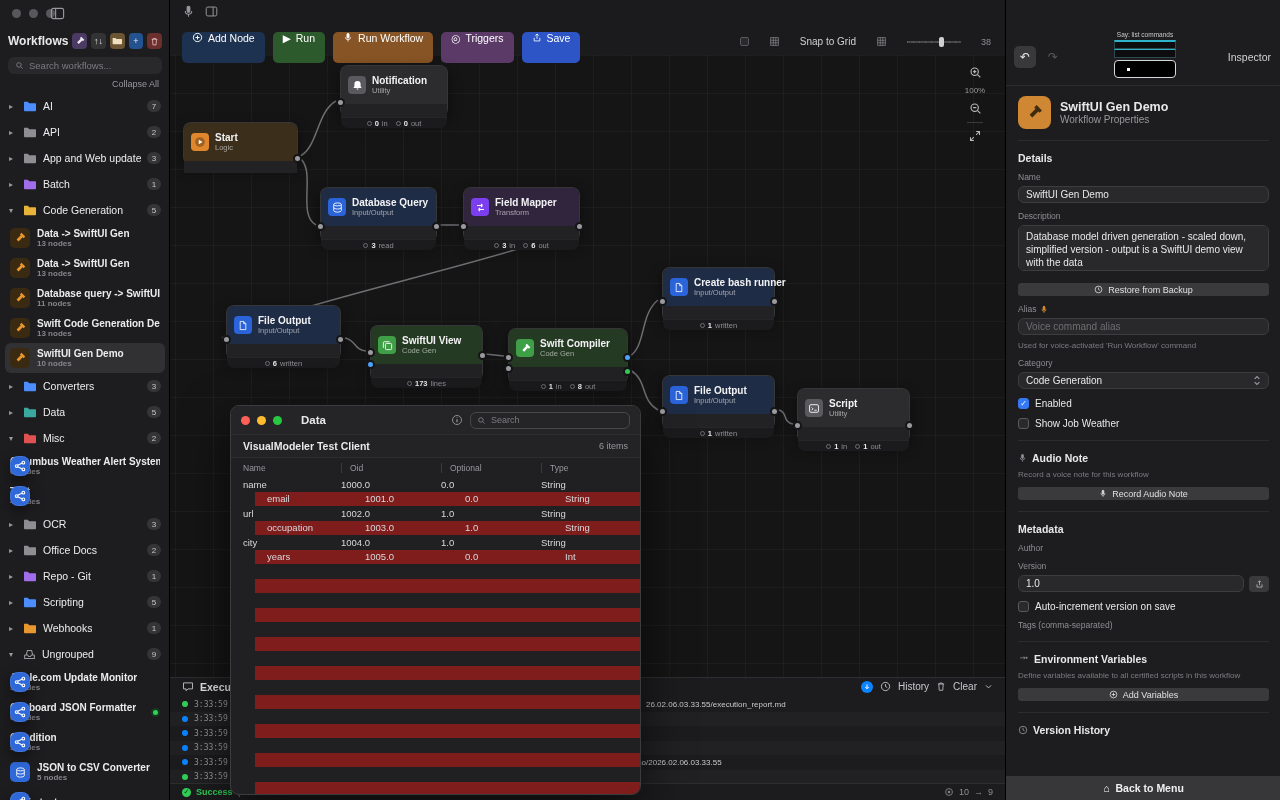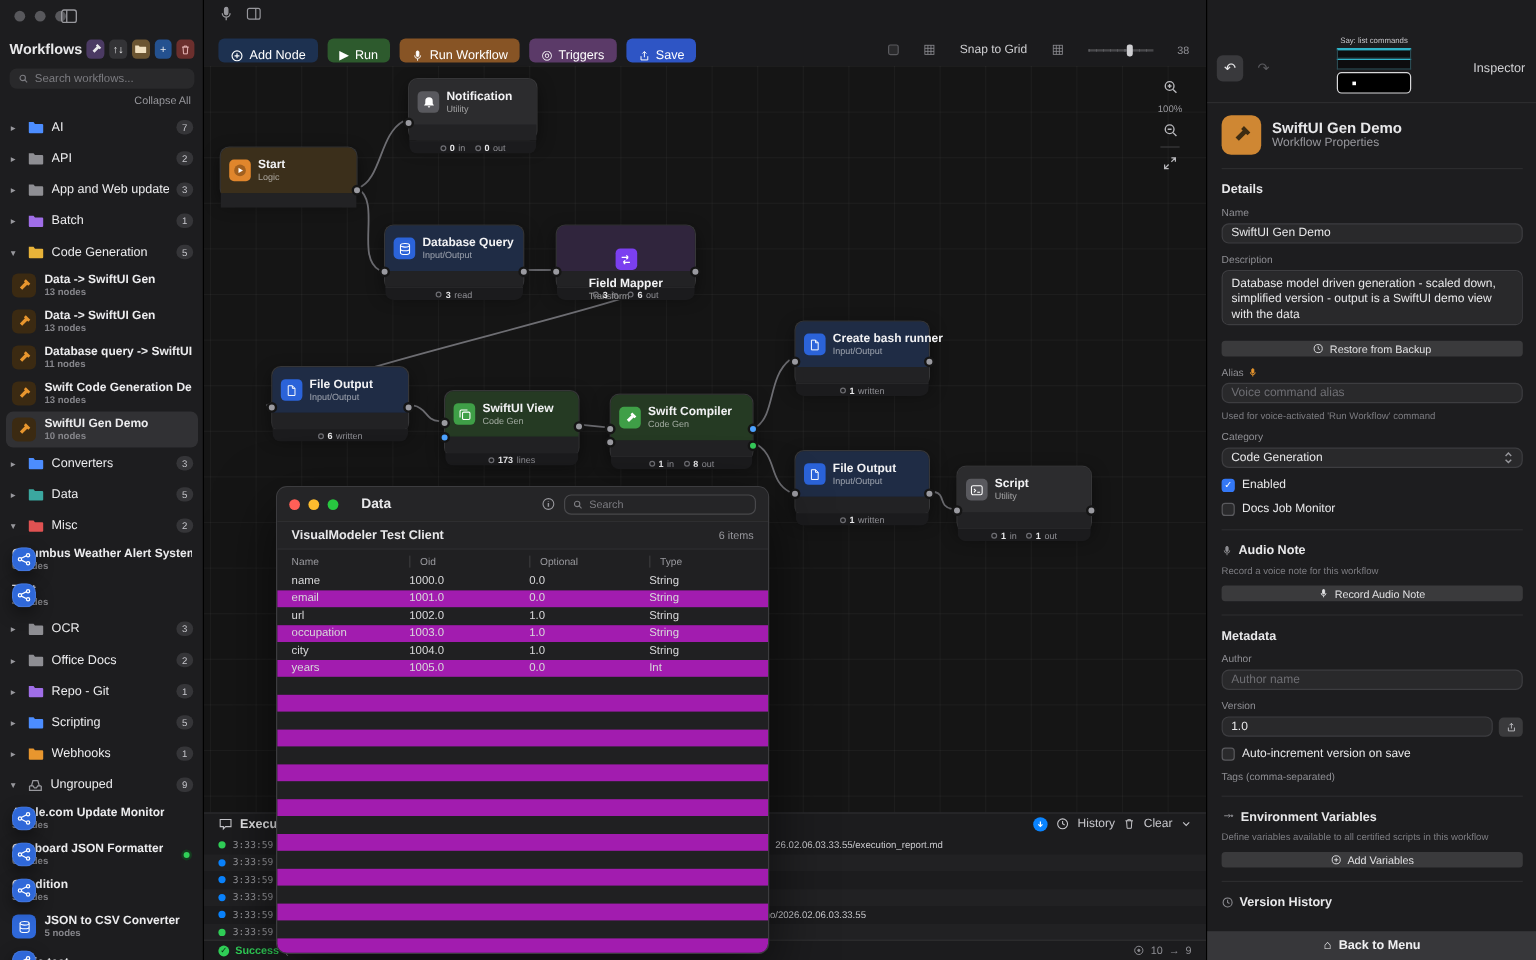--- a/index.html
+++ b/index.html
@@ -36,21 +36,21 @@
   .wmeta { font-size:8px; color:#86868b; }
   .gbadge { margin-left:auto; width:9px; height:9px; border-radius:50%; background:#30d158; border:2px solid #153a1f; flex:0 0 auto; }
 
   
   .canvas { position:absolute; left:170px; top:0; width:835px; height:800px; background:#151515;
     background-image:linear-gradient(rgba(255,255,255,.035) 1px, transparent 1px), linear-gradient(90deg, rgba(255,255,255,.035) 1px, transparent 1px);
     background-size:38px 38px; background-position:5px 17px; }
   .cv-topstrip { position:absolute; left:0; top:0; width:835px; height:55px; background:#1b1b1d; }
   .cv-micicons { position:absolute; left:12px; top:5px; display:flex; gap:10px; color:#98989d; }
   .cv-buttons { position:absolute; left:12px; top:32px; display:flex; gap:8px; }
-  .pill { height:20px; border-radius:5px; display:flex; align-items:flex-end; gap:5px; padding:0 10px; font-size:10.5px; color:#fff; }
+  .pill { height:31px; border-radius:5px; display:flex; align-items:flex-start; gap:5px; padding:0 10px; font-size:10.5px; color:#fff; }
   .pill svg, .pill .pi { flex:0 0 auto; }
   .cv-right { position:absolute; right:14px; top:36px; display:flex; align-items:center; gap:20px; color:#d0d0d3; font-size:10px; }
   .cbx { width:9px; height:9px; border:1px solid #5a5a5e; border-radius:2px; background:#2a2a2c; }
   .mini-slider { position:relative; width:54px; height:10px; }
   .mini-slider .trk { position:absolute; top:4px; left:0; width:54px; height:2px; background:#47474a;
     background-image:repeating-linear-gradient(90deg,#5a5a5e 0 1px, transparent 1px 6px); }
   .mini-slider .hd { position:absolute; top:0; left:32px; width:5px; height:10px; background:#cfcfd2; border-radius:2px; }
   .zoomctl { position:absolute; right:18px; top:66px; width:24px; display:flex; flex-direction:column; align-items:center; gap:7px; color:#b8b8bc; }
   .zoomctl .pct { font-size:8px; color:#98989d; }
   .zoomctl .zdiv { width:16px; height:1px; background:#3a3a3c; }
@@ -62,21 +62,21 @@
   .n-title { font-size:10px; font-weight:700; color:#f2f2f4; white-space:nowrap; }
   .n-sub { font-size:7.5px; color:rgba(255,255,255,.55); }
   .n-mid { height:13px; background:#222224; }
   .n-foot { height:11px; background:#1b1b1d; border-top:1px solid rgba(255,255,255,.05); border-radius:0 0 7px 7px; display:flex; align-items:center; justify-content:center; gap:8px; }
   .stat { display:flex; align-items:center; gap:3px; font-size:7.5px; color:#8e8e93; }
   .stat b { color:#e8e8ea; font-size:7.5px; }
   .sdot { width:5px; height:5px; border:1px solid #6e6e73; border-radius:50%; }
   .theme-gray .n-head { background:#2c2c2e; } .theme-gray .n-icon { background:#59595e; }
   .theme-amber .n-head { background:#3b2f1b; } .theme-amber .n-icon { background:#e0862c; }
   .theme-blue .n-head { background:#1f2c45; } .theme-blue .n-icon { background:#2b63d9; }
-  .theme-purple .n-head { background:#30253d;flex-direction:column; } .theme-purple .n-icon { background:#7b3ff0; }
+  .theme-purple .n-head { background:#30253d; } .theme-purple .n-icon { background:#7b3ff0; }
   .theme-green .n-head { background:#253a23; } .theme-green .n-icon { background:#3f9f47; }
   .port { position:absolute; width:9px; height:9px; border-radius:50%; border:2px solid #151515; }
   .port.gray { background:#9a9aa0; } .port.blue { background:#4da3ff; } .port.green { background:#35c759; }
 
   
   .log { position:absolute; left:170px; top:677px; width:835px; height:123px; background:#1c1c1e; border-top:1px solid #2e2e30; z-index:5; }
   .log-head { position:absolute; left:0; top:0; width:100%; height:17px; display:flex; align-items:center; padding:0 12px; gap:6px; }
   .log-title { font-size:10.5px; font-weight:700; }
   .log-actions { margin-left:auto; display:flex; align-items:center; gap:7px; color:#c7c7cc; font-size:10px; }
   .blue-circ { width:12px; height:12px; border-radius:50%; background:#0a84ff; display:flex; align-items:center; justify-content:center; }
@@ -102,21 +102,21 @@
   .dw-search input { background:transparent; border:none; outline:none; color:#c7c7cc; font-size:9px; width:120px; font-family:inherit; }
   .dw-search input::placeholder { color:#7c7c81; }
   .dw-section { height:24px; display:flex; align-items:center; padding:0 12px; background:#232325; border-top:1px solid #2e2e30; border-bottom:1px solid #2e2e30; }
   .dw-sec-title { font-size:10.5px; font-weight:700; }
   .dw-count { margin-left:auto; font-size:9px; color:#98989d; }
   .dw-cols { height:19px; display:flex; align-items:center; padding:0 12px; }
   .dw-col { font-size:8.5px; color:#98989d; }
   .dw-col + .dw-col { border-left:1px solid #3a3a3c; padding-left:8px; }
   .c0 { width:98px; } .c1 { width:100px; } .c2 { width:100px; } .c3 { flex:1; }
   .dw-row { height:14.5px; display:flex; align-items:center; padding:0 12px; font-size:9.5px; color:#d8d8da; }
-  .dw-row.alt { background:#a21caf; }
+  .dw-row.alt { background:#7f1d1d;margin-left:24px; }
 
   
   .inspector { position:absolute; left:1005px; top:0; width:275px; height:800px; background:#1d1d1f; border-left:1px solid #000; }
   .ins-top { position:absolute; left:0; top:0; width:275px; height:86px; border-bottom:1px solid #2c2c2e; }
   .undo-btn { position:absolute; left:8px; top:46px; width:22px; height:22px; background:#39393c; border-radius:5px; display:flex; align-items:center; justify-content:center; font-size:12px; color:#e8e8ea; }
   .redo-btn { position:absolute; left:36px; top:46px; width:22px; height:22px; display:flex; align-items:center; justify-content:center; font-size:12px; color:#5a5a5e; }
   .ins-label { position:absolute; right:10px; top:51px; font-size:10.5px; color:#d0d0d3; }
   .voicebox { position:absolute; left:108px; top:31px; width:62px; text-align:center; }
   .voicebox .cap { font-size:6.5px; color:#c8c8cc; margin-bottom:2px; }
   .vb-bar { height:9px; background:#0d0d0f; border:1px solid #2a4a52; border-top:2px solid #2fb3c8; }
@@ -1052,21 +1052,21 @@
               <path d="M2 5 5 2l3 3M2 9l3 3 3-3"></path>
             </svg>
           </span>
       </div>
       <div class="chk-row">
         <span class="chk checked">✓</span>
         <span>Enabled</span>
       </div>
       <div class="chk-row">
         <span class="chk"></span>
-        <span>Docs Job Monitor</span>
+        <span>Show Job Weather</span>
       </div>
       <div class="divider"></div>
 
       <div class="sec-h">
         <svg width="9" height="10" viewBox="0 0 16 16" fill="none" stroke="#8e8e93" stroke-width="1.4">
             <rect x="6.3" y="1.5" width="3.4" height="7.5" rx="1.7" fill="#8e8e93"></rect>
             <path d="M4 7.5a4 4 0 0 0 8 0M8 12v2.5"></path>
           </svg>
         <span>Audio Note</span>
       </div>
@@ -1075,21 +1075,20 @@
         <svg width="8" height="9" viewBox="0 0 16 16" fill="none" stroke="#e0e0e2" stroke-width="1.6">
             <rect x="6.3" y="1.5" width="3.4" height="7.5" rx="1.7" fill="#e0e0e2"></rect>
             <path d="M4 7.5a4 4 0 0 0 8 0M8 12v2.5"></path>
           </svg>
         <span>Record Audio Note</span>
       </div>
       <div class="divider"></div>
 
       <div class="sec-h">Metadata</div>
       <div class="lab">Author</div>
-      <input class="inp" placeholder="Author name" style="">
       <div class="lab">Version</div>
       <div class="ver-row">
         <input class="inp" value="1.0" style="">
         <span class="sq-btn">
             <svg width="9" height="10" viewBox="0 0 16 16" fill="none" stroke="currentColor" stroke-width="1.3">
               <path d="M8 10V2.5M5.3 5 8 2.3 10.7 5M3.5 8.5v5h9v-5"></path>
             </svg>
           </span>
       </div>
       <div class="chk-row">

